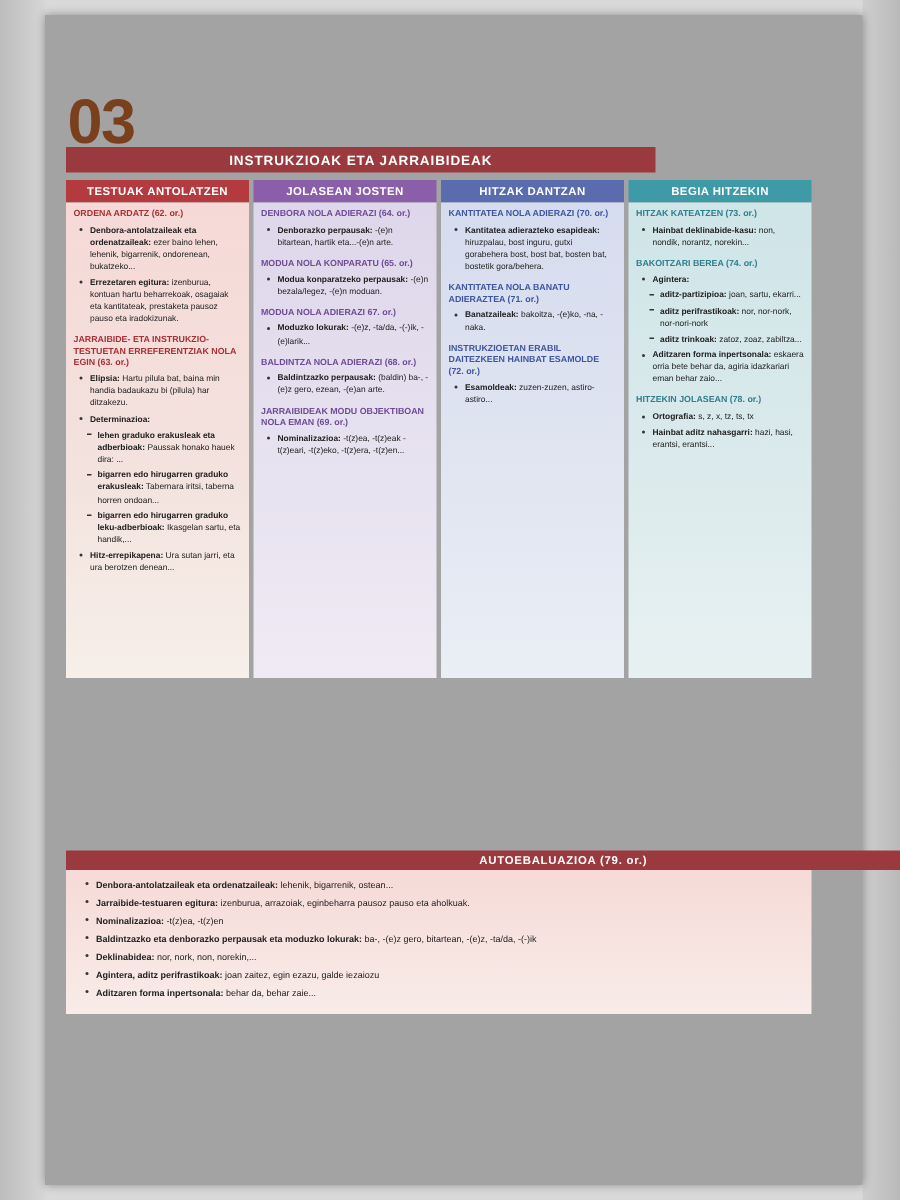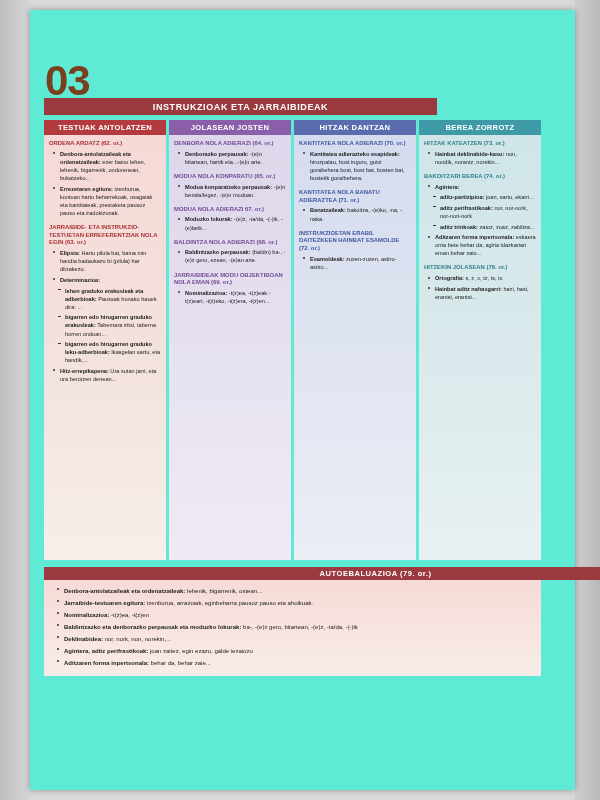--- a/index.html
+++ b/index.html
@@ -6,21 +6,21 @@
   body{
     width:600px;height:800px;
     background:#d9d9d9;
     font-family:"Liberation Sans", sans-serif;
     overflow:hidden;
   }
   .page{
     position:absolute;
     left:30px;top:10px;
     width:545px;height:780px;
-    background:#5eead4;
+    background:#a3a3a3;
     box-shadow:0 0 6px rgba(0,0,0,.35);
   }
   .edge-left{
     position:absolute;left:0;top:0;width:30px;height:800px;
     background:linear-gradient(to right,#bdbdbd,#d6d6d6);
   }
   .edge-right{
     position:absolute;left:575px;top:0;width:25px;height:800px;
     background:linear-gradient(to right,#cfcfcf,#b9b9b9);
   }
@@ -30,21 +30,21 @@
     letter-spacing:-1px;
     line-height:1;
   }
   .title-bar{
     position:absolute;left:14px;top:88px;width:393px;height:17px;
     background:#9a3a3f;color:#fff;
     display:flex;align-items:center;justify-content:center;
     font-size:9px;font-weight:bold;letter-spacing:.6px;
   }
   .columns{
-    position:absolute;left:14px;top:110px;width:497px;height:440px;
+    position:absolute;left:14px;top:110px;width:497px;height:332px;
     display:flex;gap:3px;
   }
   .col{flex:1;display:flex;flex-direction:column;}
   .col-head{
     height:15px;display:flex;align-items:center;justify-content:center;
     color:#fff;font-size:7.6px;font-weight:bold;letter-spacing:.3px;
   }
   .col-body{
     flex:1;padding:5px 5px 4px 5px;
     font-size:5.6px;line-height:1.45;color:#222;
@@ -189,21 +189,21 @@
           <div class="sec">
             <div class="sec-title">INSTRUKZIOETAN ERABIL DAITEZKEEN HAINBAT ESAMOLDE (72. or.)</div>
             <ul>
               <li><b>Esamoldeak:</b> zuzen-zuzen, astiro-astiro...</li>
             </ul>
           </div>
         </div>
     </div>
     <div class="col c4">
       <div class="col-head">
-        <span>BEREA ZORROTZ</span>
+        <span>BEGIA HITZEKIN</span>
       </div>
       <div class="col-body">
           <div class="sec">
             <div class="sec-title">HITZAK KATEATZEN (73. or.)</div>
             <ul>
               <li><b>Hainbat deklinabide-kasu:</b> non, nondik, norantz, norekin...</li>
             </ul>
           </div>
           <div class="sec">
             <div class="sec-title">BAKOITZARI BEREA (74. or.)</div>

